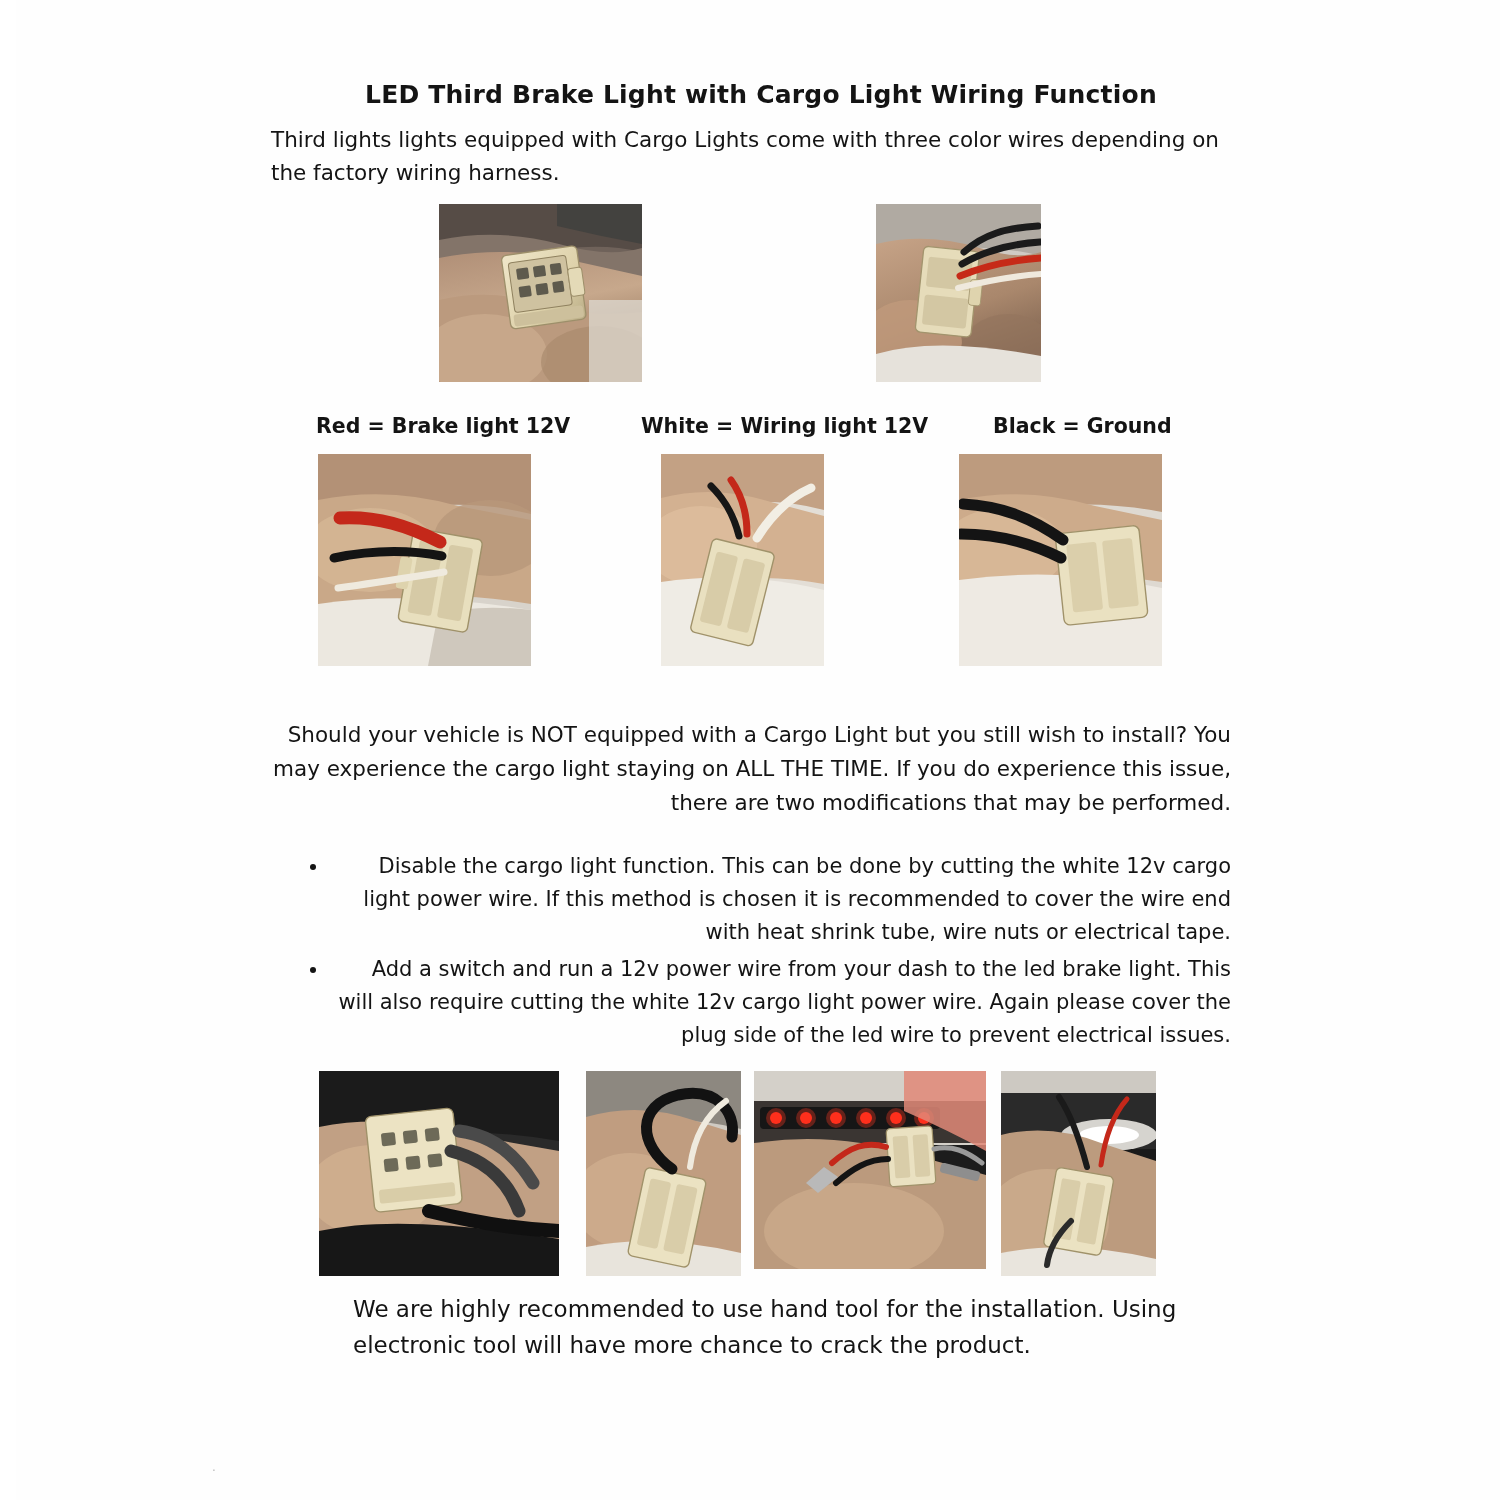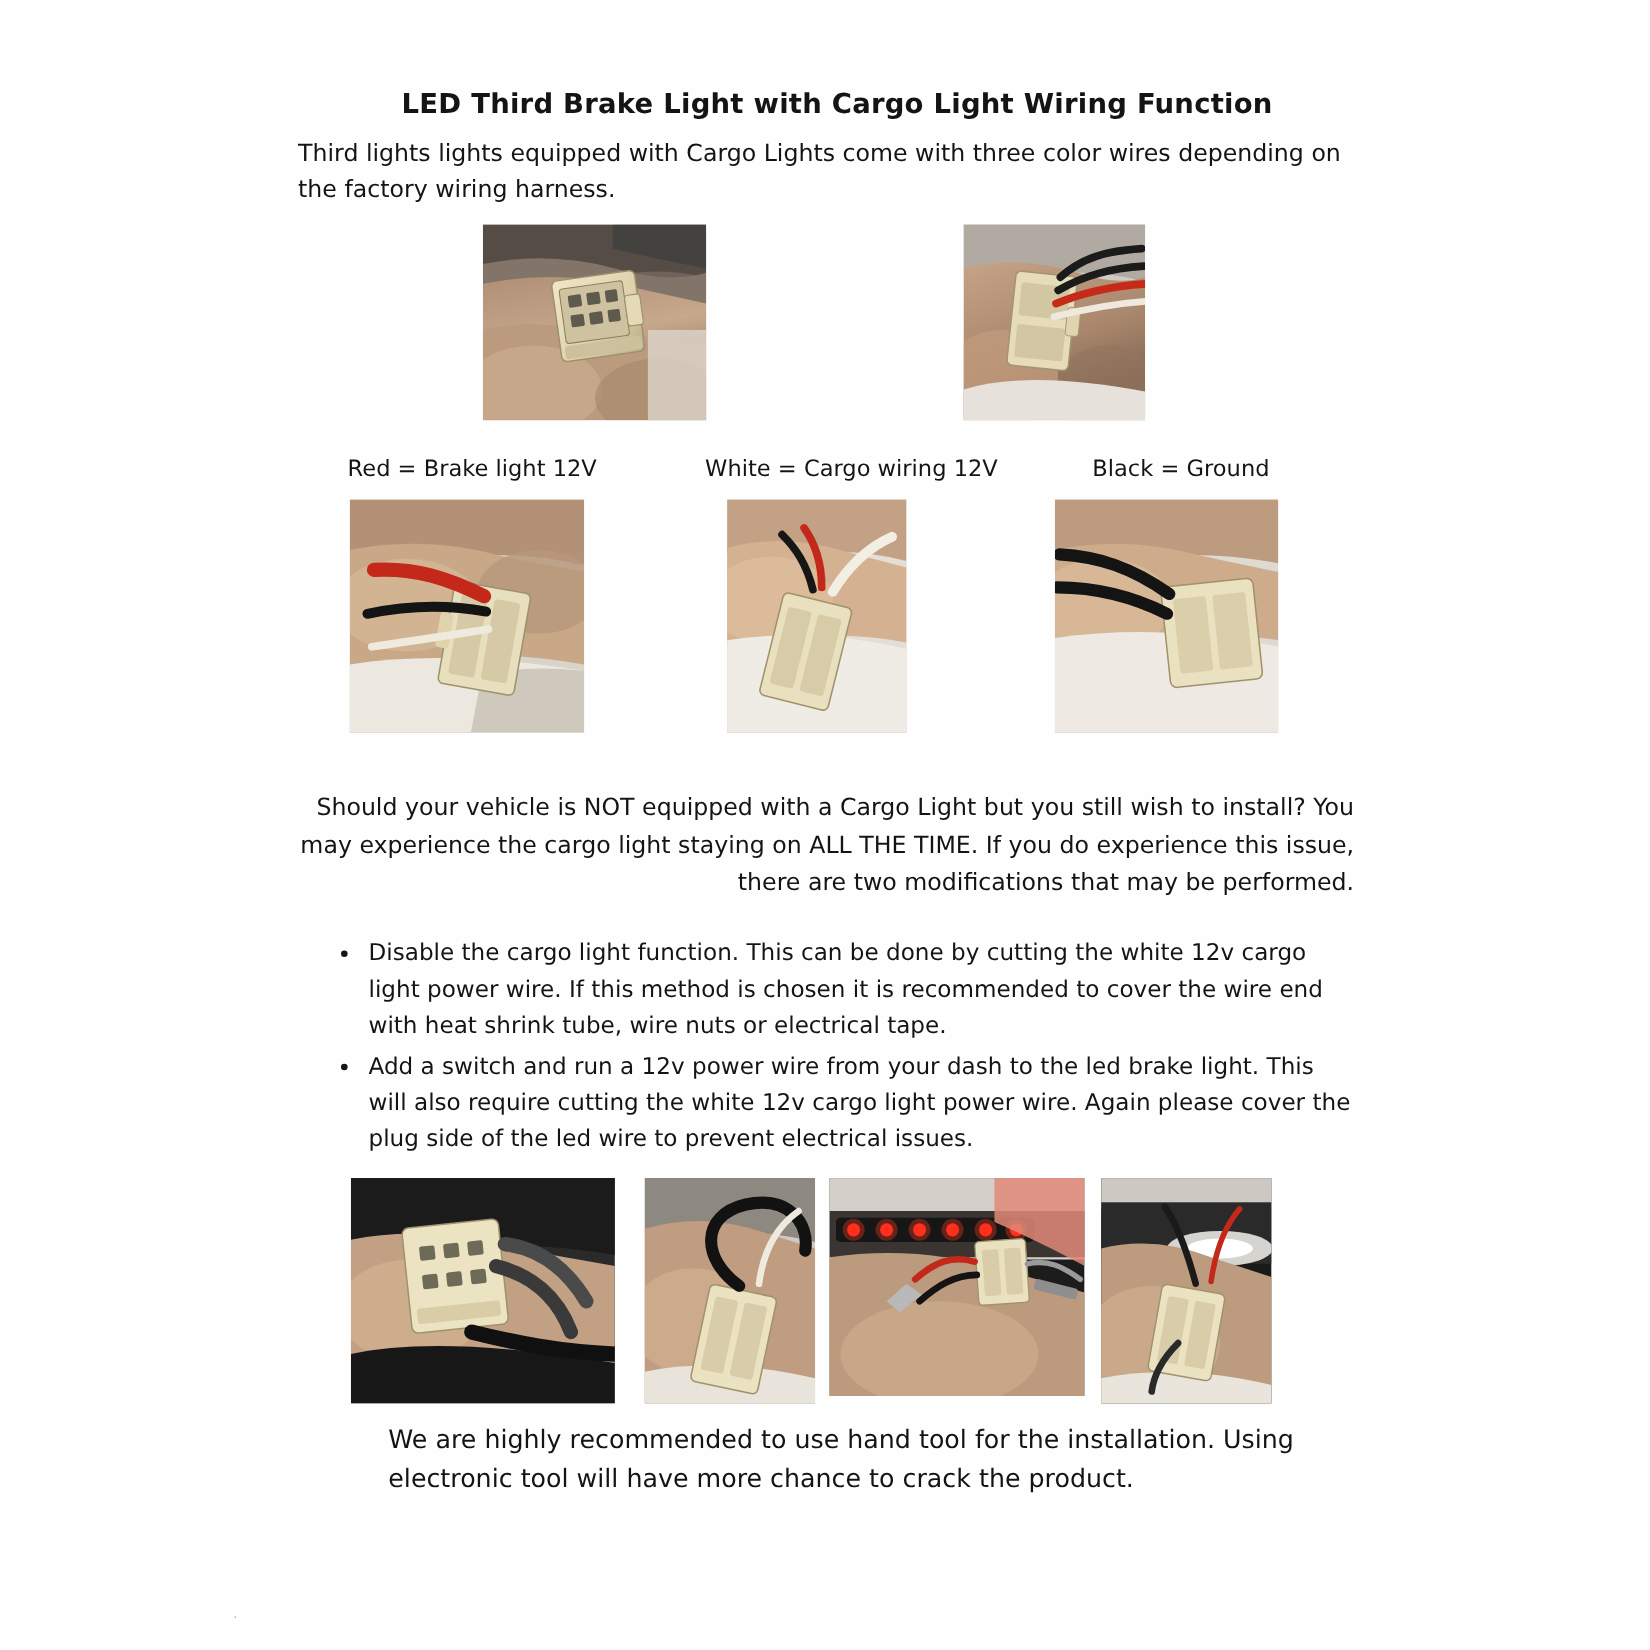--- a/index.html
+++ b/index.html
@@ -69,21 +69,21 @@
 
   
   .captions {
     position: relative;
     height: 34px;
     margin-top: 28px;
   }
   .cap {
     position: absolute;
     font-size: 20.5px;
-    font-weight: normal;
+    font-weight: bold;
     white-space: nowrap;
   }
   .cap1 { left: 45px; }
   .cap2 { left: 370px; }
   .cap3 { left: 722px; }
 
   
   .row-mid {
     position: relative;
     height: 218px;
@@ -102,20 +102,21 @@
 
   ul.mods {
     margin: 30px 0 0 0;
     padding-left: 58px;
     font-size: 21px;
     line-height: 1.58;
   }
   ul.mods li {
     margin-bottom: 4px;
     padding-left: 6px;
+    text-align: right;
   }
 
   
   .row-bot {
     position: relative;
     height: 212px;
     margin-top: 18px;
   }
   .ph-b1 { position: absolute; left: 48px;  top: 0; width: 240px; height: 205px; }
   .ph-b2 { position: absolute; left: 315px; top: 0; width: 155px; height: 205px; }
@@ -223,21 +224,21 @@
           <path d="M88 48 C108 30 130 24 162 22" stroke="#1b1b1b" stroke-width="7" fill="none" stroke-linecap="round"></path>
           <path d="M86 60 C110 46 134 40 164 38" stroke="#1b1b1b" stroke-width="7" fill="none" stroke-linecap="round"></path>
           <path d="M84 72 C108 62 136 56 165 54" stroke="#c62a18" stroke-width="7" fill="none" stroke-linecap="round"></path>
           <path d="M82 84 C106 78 138 72 165 70" stroke="#efe9dd" stroke-width="6" fill="none" stroke-linecap="round"></path>
         </svg>
       </div>
     </div>
 
     <div class="captions">
       <div class="cap cap1">Red = Brake light 12V</div>
-      <div class="cap cap2">White = Cargo wiring 12V</div>
+      <div class="cap cap2">White = Wiring light 12V</div>
       <div class="cap cap3">Black = Ground</div>
     </div>
 
     <div class="row-mid">
 
       <div class="photo ph-m1">
         <svg class="bg" viewBox="0 0 213 212" preserveAspectRatio="none">
           <rect width="213" height="212" fill="#d8d3cb"></rect>
           <path d="M0 0 H213 V60 Q150 44 80 56 Q34 64 0 54 Z" fill="#b39176"></path>
           <path d="M0 46 Q70 32 140 52 L213 66 V150 Q120 134 56 150 Q22 158 0 150 Z" fill="#c9a888"></path>

